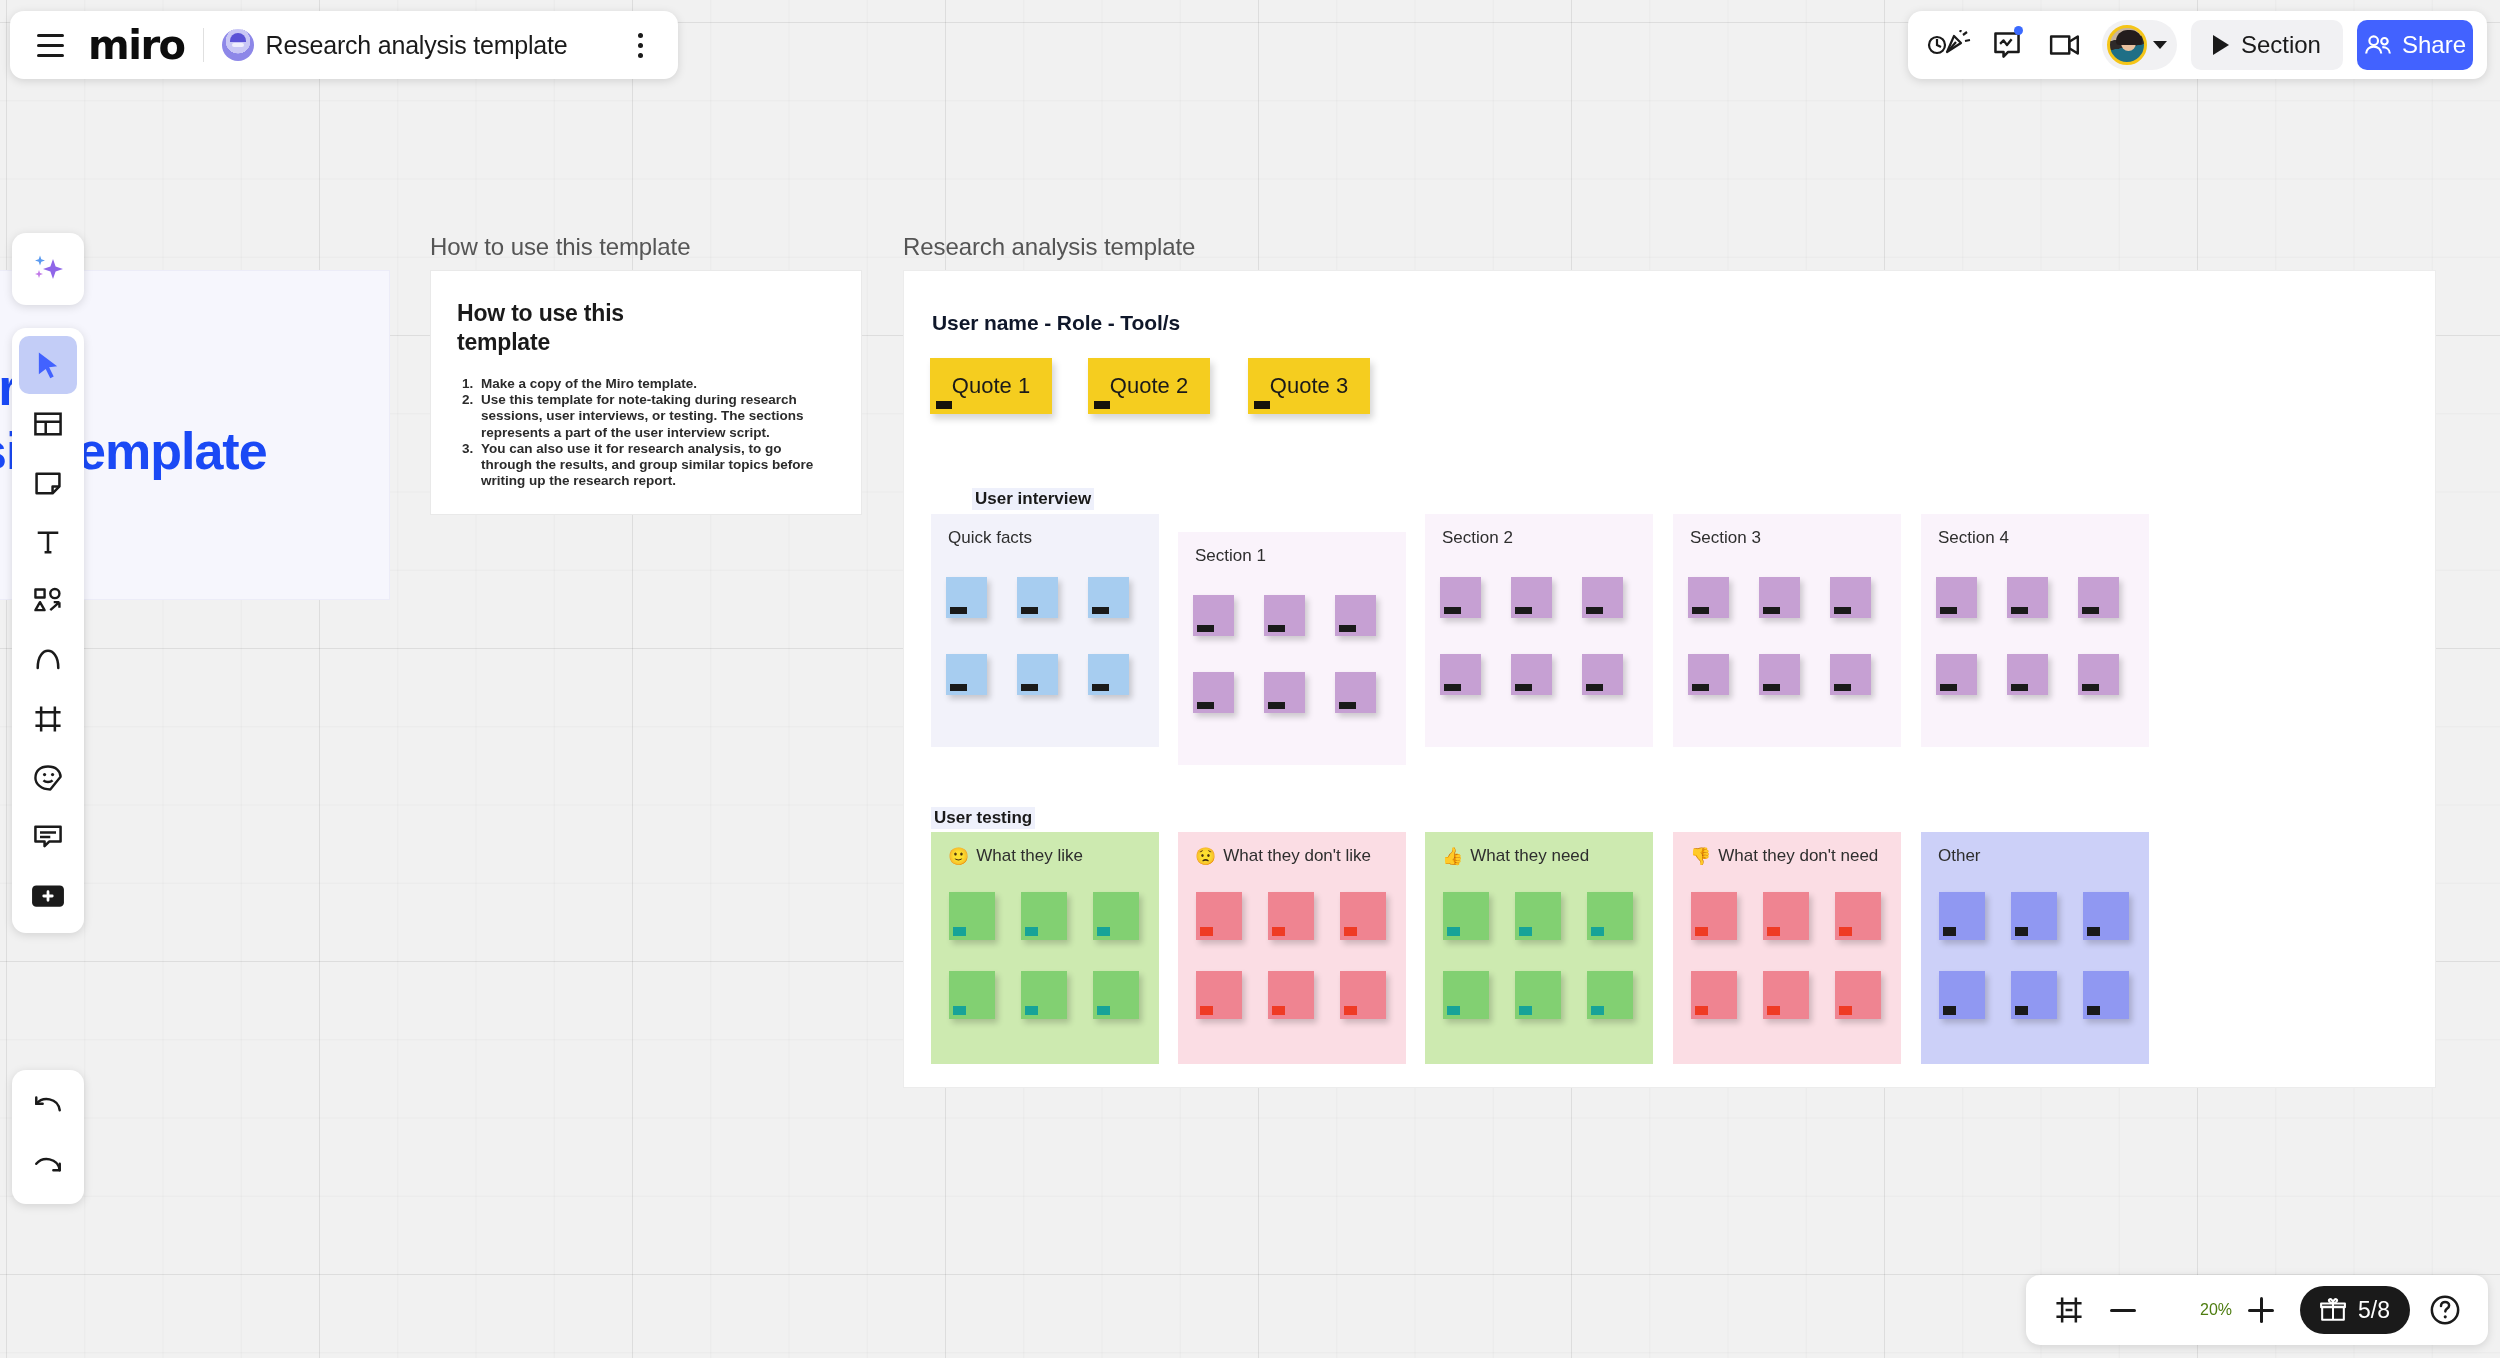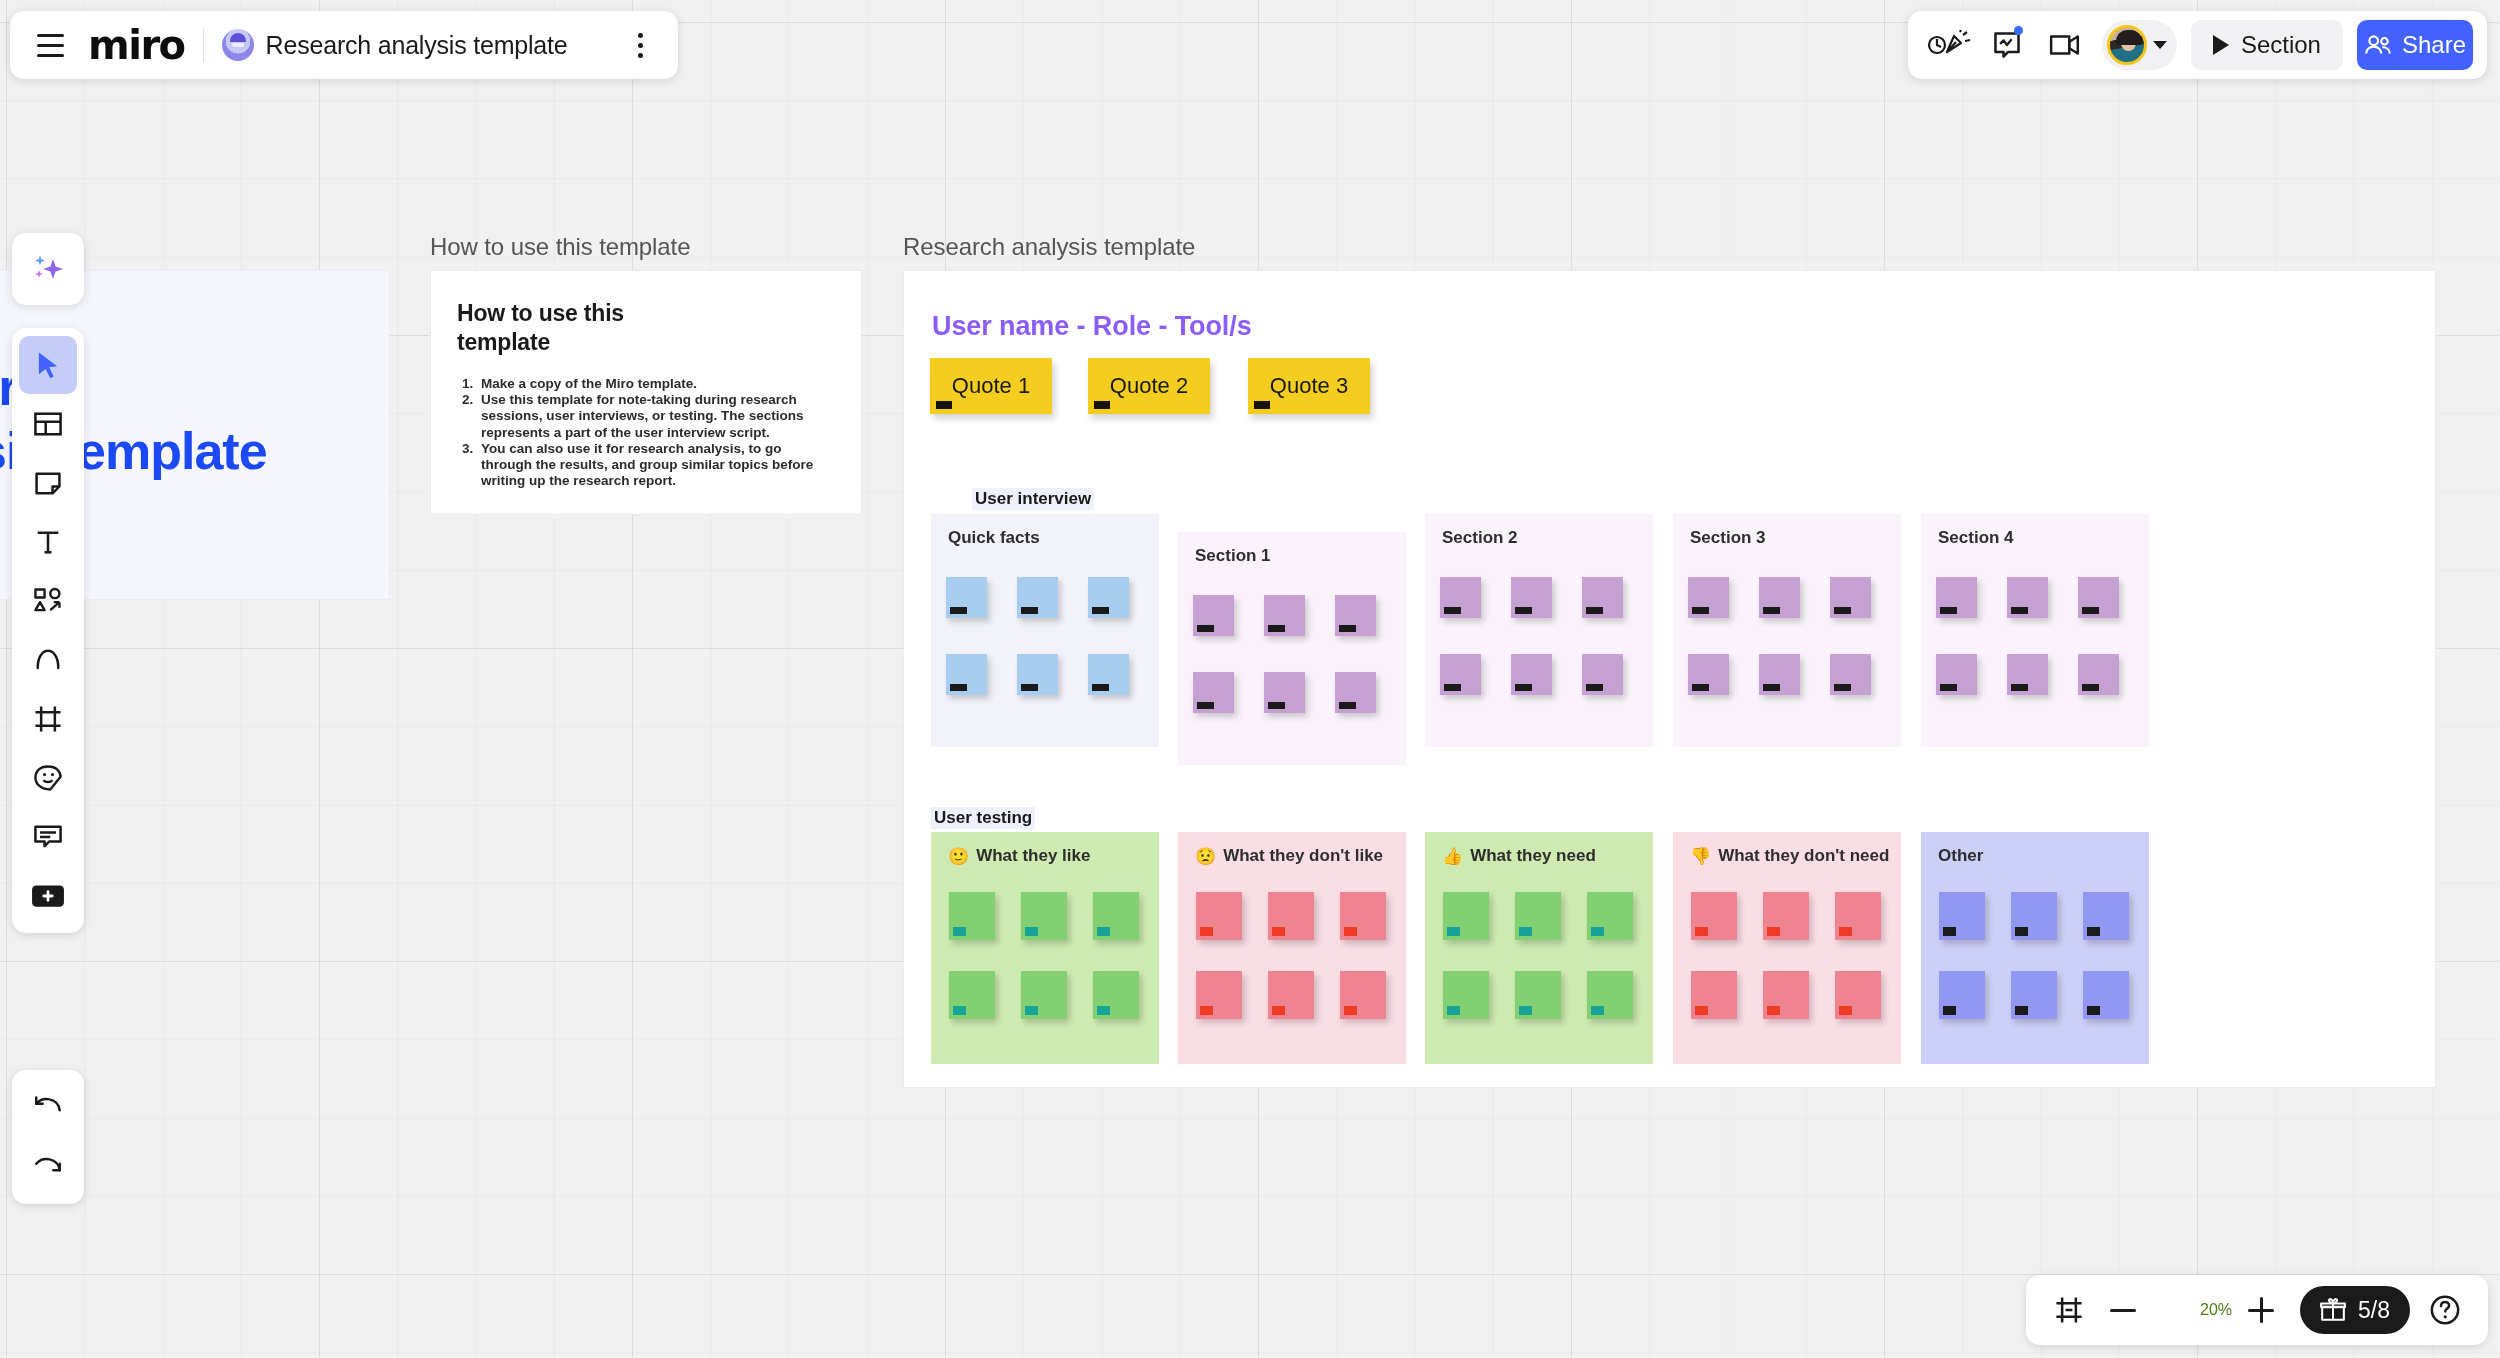--- a/index.html
+++ b/index.html
@@ -121,34 +121,34 @@
     font-size:23px;font-weight:700;line-height:29px;color:#1a1a1a;letter-spacing:-.2px;
   }
   .howto-list{position:absolute;left:46px;top:105px;width:355px;font-size:13.5px;line-height:16.2px;color:#2b2b2b;}
   .howto-list li{margin-bottom:0;padding-left:4px;}
   .howto-list ol, .howto-list{list-style-position:outside;font-weight:bold;}
 
   .main-frame{
     position:absolute;left:903px;top:270px;width:1533px;height:818px;
     background:#fff;border:1px solid #ececec;
   }
-  .user-head{position:absolute;left:28px;top:40px;font-size:27px;font-weight:700;color:#8b5cf6;letter-spacing:-.1px;}
+  .user-head{position:absolute;left:28px;top:40px;font-size:21px;font-weight:700;color:#0f172a;letter-spacing:-.1px;}
 
   .quote{
     position:absolute;top:358px;width:122px;height:56px;background:#f5cd1f;
     display:flex;align-items:center;justify-content:center;
     font-size:22px;color:#1a1a1a;
     box-shadow:3px 5px 7px rgba(0,0,0,.17);
   }
   .quote .tag{position:absolute;left:6px;bottom:5px;width:16px;height:8px;background:#16130a;}
 
   .sec-title{position:absolute;font-size:17px;font-weight:700;color:#1a1a1a;background:#eef0fb;padding:1px 3px;}
 
   .group{position:absolute;}
-  .group-label{position:absolute;left:17px;top:14px;font-size:17px;color:#2e2e2e;display:flex;align-items:center;gap:7px;white-space:nowrap;font-weight:bold;}
+  .group-label{position:absolute;left:17px;top:14px;font-size:17px;color:#2e2e2e;display:flex;align-items:center;gap:7px;white-space:nowrap;}
   .group-label .emo{font-size:17px;line-height:1;}
 
   .note{position:absolute;width:41px;height:41px;box-shadow:3px 4px 6px rgba(0,0,0,.18);}
   .note .tag{position:absolute;left:4px;bottom:4px;height:7px;}
 
   
   .zoombar{
     position:absolute;right:12px;bottom:13px;height:70px;background:#fff;border-radius:14px;
     box-shadow:0 2px 10px rgba(0,0,0,.13);display:flex;align-items:center;gap:4px;padding:0 18px;z-index:40;
   }

